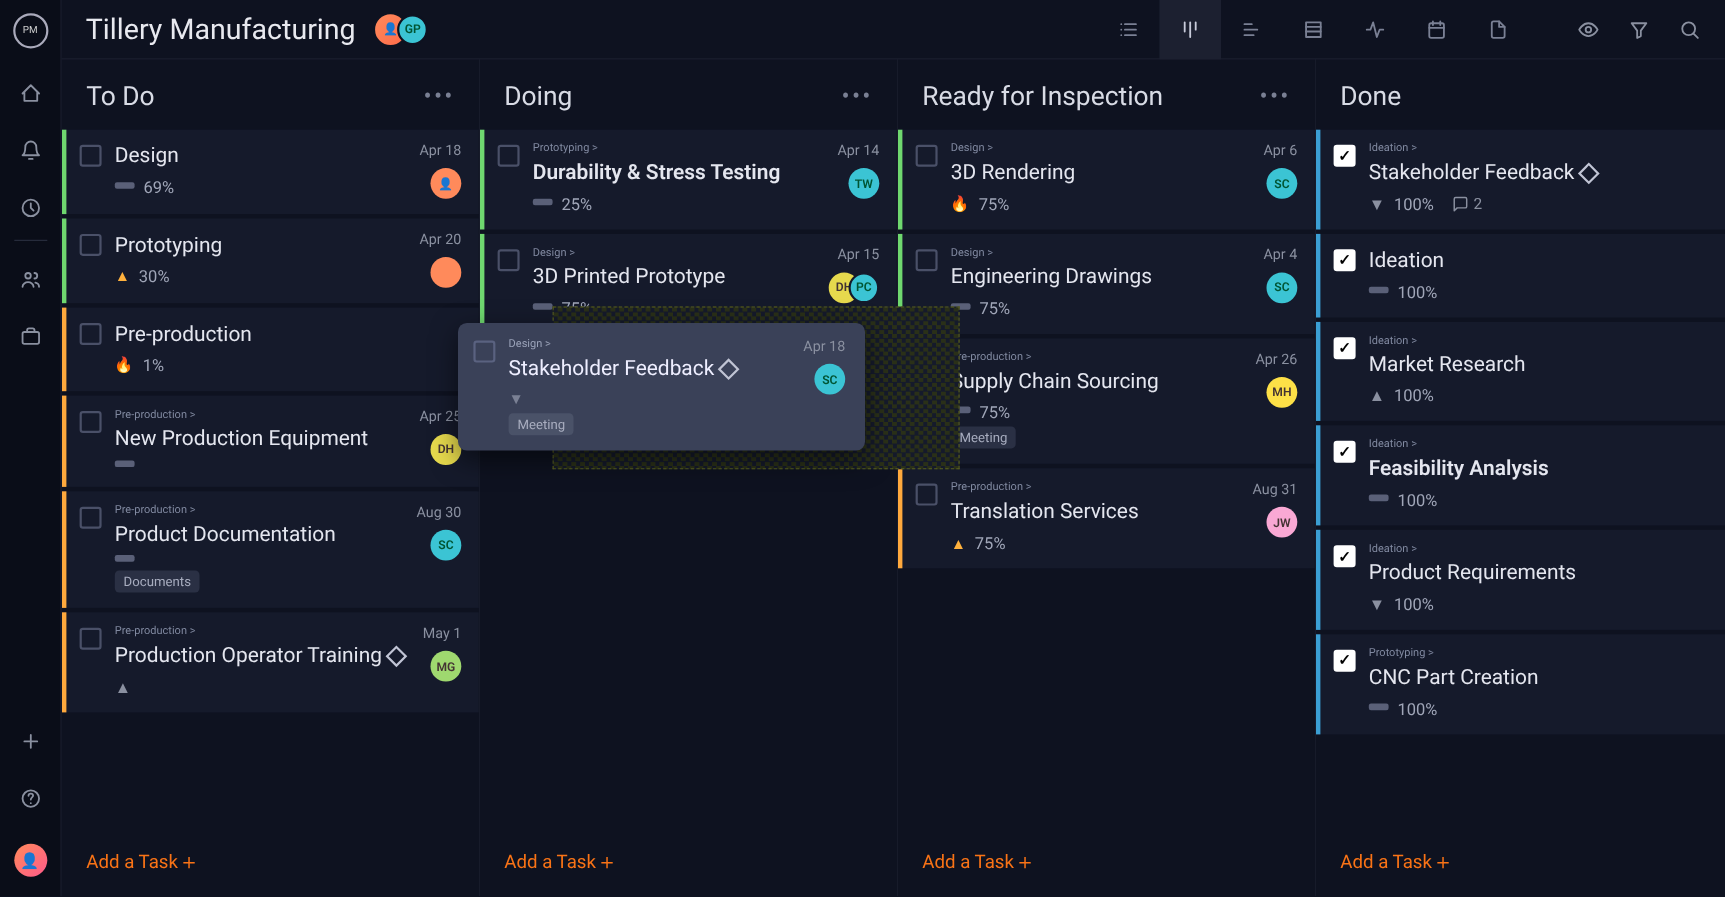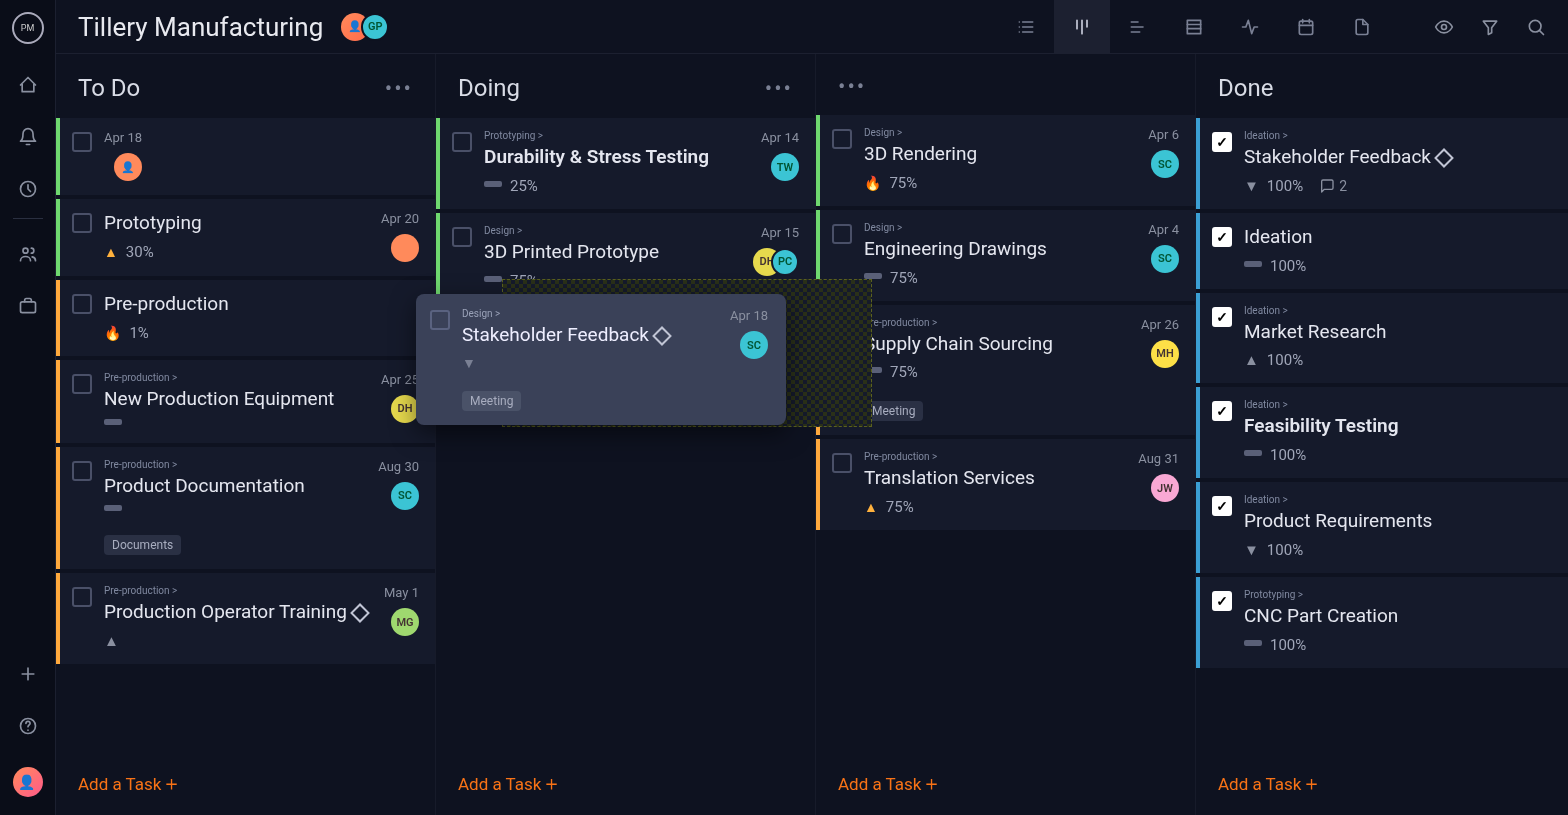--- a/index.html
+++ b/index.html
@@ -53,21 +53,21 @@
 .card-meta { display:flex; align-items:center; gap:8px; margin-top:8px; font-size:15px; color:#a0a6b8;}
 .prog-ic { display:inline-flex; width:18px; height:10px; }
 .prog-bar { width:18px; height:6px; background:#5a6078; border-radius:2px; }
 .flame { color:#ff6b4a; font-size:14px;}
 .arr-up { color:#ffb13d; font-size:14px;}
 .arr-dn { color:#7a8094; font-size:14px;}
 .card-right { display:flex; flex-direction:column; align-items:flex-end; gap:8px; }
 .card-date { font-size:13px; color:#8a90a0; white-space:nowrap;}
 .card-av { width:28px; height:28px; border-radius:50%; display:flex; align-items:center; justify-content:center; font-size:11px; font-weight:600;}
 .card-av.stack2 { margin-left:-10px; border:2px solid #151a2b;}
-.tag { display:inline-block; background:#2a3044; color:#a8adbf; font-size:12px; padding:3px 8px; border-radius:4px; margin-top:20px; }
+.tag { display:inline-block; background:#2a3044; color:#a8adbf; font-size:12px; padding:3px 8px; border-radius:4px; margin-top:4px; }
 .av-row { display:flex; }
 .diamond { display:inline-block; width:14px; height:14px; border:2px solid #c0c4d4; transform:rotate(45deg); margin-left:6px; vertical-align:middle;}
 .comment-ic { display:inline-flex; align-items:center; gap:4px; color:#8a90a0; font-size:14px; margin-left:8px;}
 .add-task { padding:18px 22px; display:flex; align-items:center; justify-content:flex-start; color:#f97316; font-size:17px; cursor:pointer; }
 .plus { font-size:20px; }
 
 
 .drag-card { position:absolute; left:360px; top:240px; width:370px; background:#3a4158; border-radius:8px; padding:14px 18px 14px 14px; box-shadow:0 8px 24px rgba(0,0,0,0.5); z-index:50; }
 .drag-card .chk { border-color:#5a6280;}
 .drag-card .card-title { color:#eef; }
@@ -218,20 +218,28 @@
       <div style="position:absolute; right:0; top:340px; background:#1c2030; padding:6px 6px 6px 10px; border-radius:8px 0 0 8px; font-size:12px; color:#888;"><span>To</span></div>
     <div class="column">
     <div class="col-header">
       <div class="col-title">To Do</div>
       <div class="col-menu">•••</div>
     </div>
     <div class="col-body">
     <div class="card green">
       <div class="card-top">
         <div class="chk "></div>
+        <div class="card-main">
+
+          <div class="card-title ">Design</div>
+          <div class="card-meta"><span class="prog-ic">
+                      <span class="prog-bar"></span>
+                    </span> 69% </div>
+
+        </div>
         <div class="card-right">
           <div class="card-date">Apr 18</div>
           <div class="av-row">
                     <div class="card-av " style="background:#ff8a5b;color:#433">👤</div>
                   </div>
         </div>
       </div>
     </div>
     <div class="card green">
       <div class="card-top">
@@ -397,20 +405,21 @@
       </div>
     </div>
           </div>
     <div class="add-task">
             <span>Add a Task</span>
             <span class="plus">＋</span>
           </div>
   </div>
         <div class="column">
     <div class="col-header">
+      <div class="col-title">Ready for Inspection</div>
       <div class="col-menu">•••</div>
     </div>
     <div class="col-body">
     <div class="card green">
       <div class="card-top">
         <div class="chk "></div>
         <div class="card-main">
           <div class="breadcrumb">Design &gt;</div>
           <div class="card-title ">3D Rendering</div>
           <div class="card-meta"><span class="flame">🔥</span> 75% </div>
@@ -538,21 +547,21 @@
           
           
         </div>
       </div>
     </div>
     <div class="card blue">
       <div class="card-top">
         <div class="chk done">✓</div>
         <div class="card-main">
           <div class="breadcrumb">Ideation &gt;</div>
-          <div class="card-title bold">Feasibility Testing</div>
+          <div class="card-title bold">Feasibility Analysis</div>
           <div class="card-meta"><span class="prog-ic">
                       <span class="prog-bar"></span>
                     </span> 100% </div>
 
         </div>
         <div class="card-right">
           
           
         </div>
       </div>

